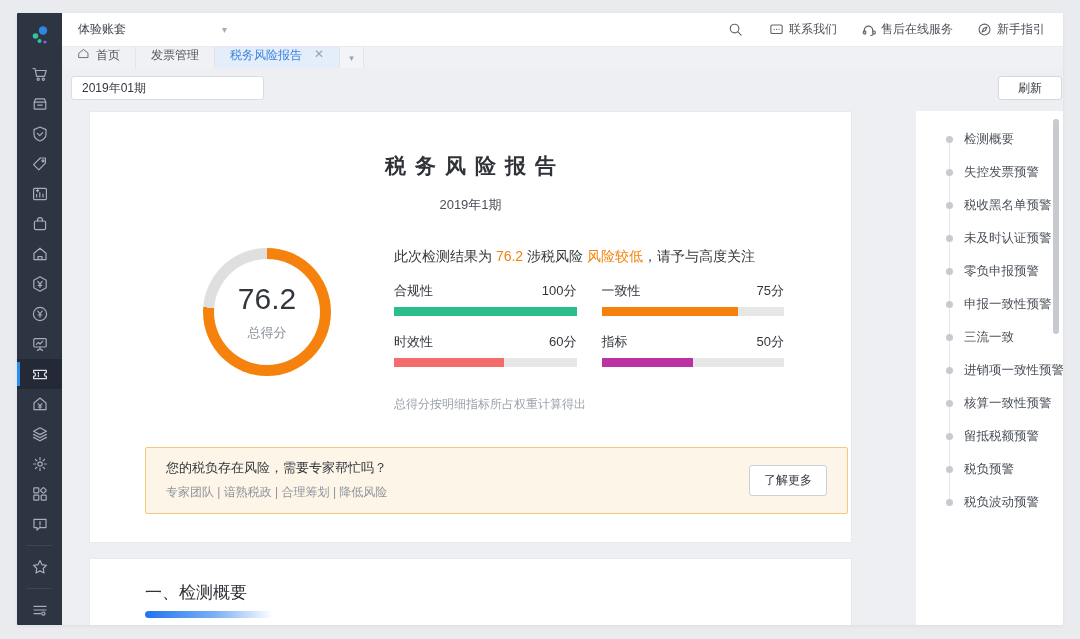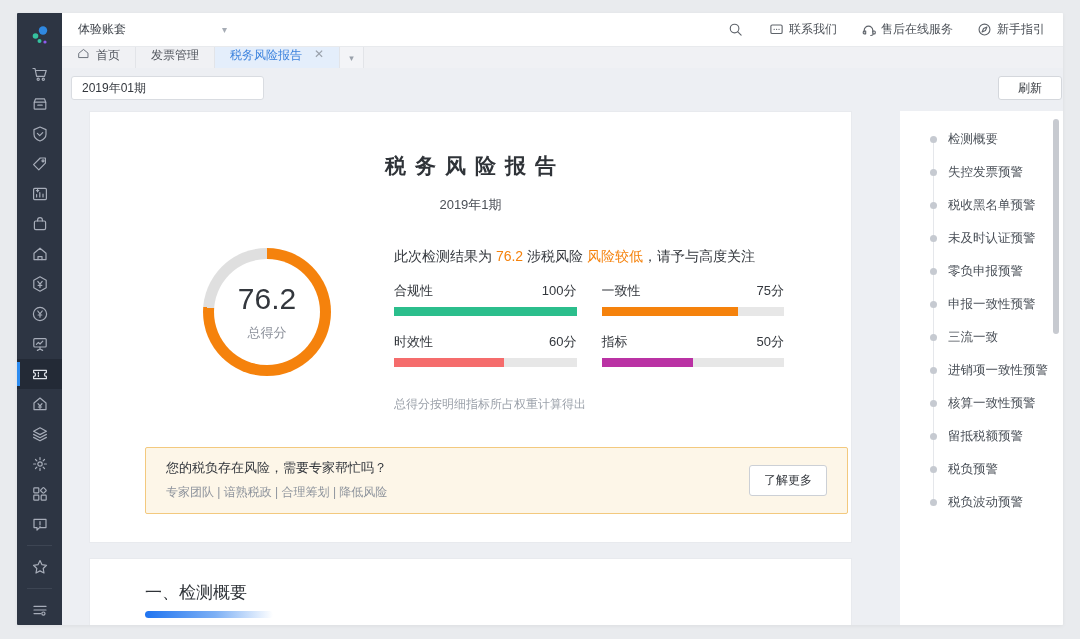--- a/index.html
+++ b/index.html
@@ -104,21 +104,21 @@
     font-size:12px; color:#33373d; padding:6px 14px; cursor:pointer; white-space:nowrap; font-family:inherit;
   }
   
   .card2 { margin-top:15px; padding:22px 55px 40px; height:200px; }
   .section-heading { font-size:17px; color:#2f3338; font-weight:500; }
   .section-underline {
     width:128px; height:7px; border-radius:4px; margin-top:7px;
     background:linear-gradient(90deg,#1f74f0 0%,#7db0f5 55%,rgba(255,255,255,0) 100%);
   }
   
-  .side-nav { width:163px; background:#fff; flex-shrink:0; position:relative; padding-top:12px; }
+  .side-nav { width:147px; background:#fff; flex-shrink:0; position:relative; padding-top:12px; }
   .nav-item {
     height:33px; display:flex; align-items:center; position:relative; cursor:pointer; padding-left:30px;
   }
   .nav-item .dot {
     width:7px; height:7px; border-radius:50%; background:#c6cad1; margin-right:11px; flex-shrink:0; position:relative; z-index:1;
   }
   .nav-item:not(:last-child)::before {
     content:''; position:absolute; left:33px; top:20px; height:33px; width:1px; background:#e5e7eb;
   }
   .nav-item .nav-label { font-size:12.5px; color:#4a5058; white-space:nowrap; }

